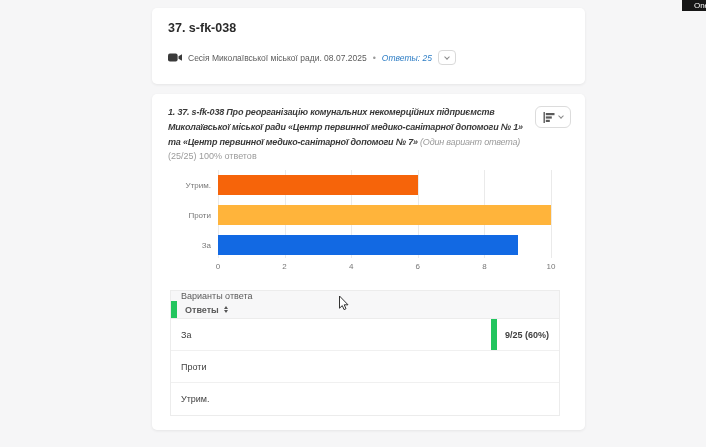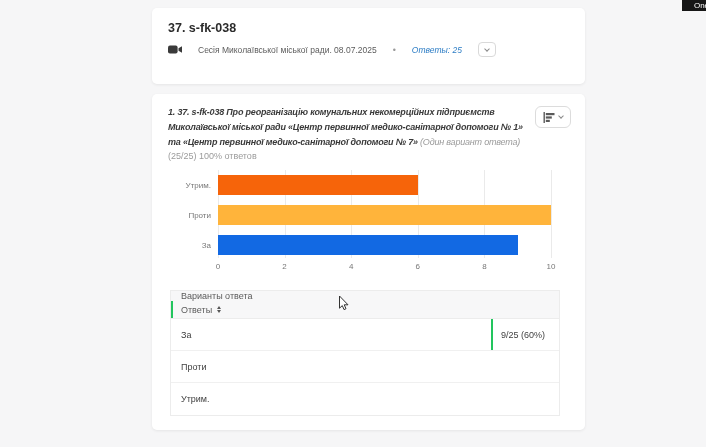--- a/index.html
+++ b/index.html
@@ -9,21 +9,21 @@
 
   .overlay-badge { position:absolute; left:682px; top:0; width:36px; height:11px; background:#161616;
     color:#fff; font-size:8px; line-height:11px; padding-left:3px; overflow:hidden; white-space:nowrap; z-index:9;text-align:center; }
 
   .card { position:absolute; background:#fff; border-radius:5px; box-shadow:0 1px 3px rgba(0,0,0,0.07); }
   .card-header { left:152px; top:8px; width:433px; height:76px; }
   .card-main   { left:152px; top:94px; width:433px; height:336px; }
 
   .page-title { position:absolute; left:16px; top:13px; font-size:12.5px; font-weight:bold; color:#2b2b2b; }
 
-  .session-row { position:absolute; left:16px; top:34px; display:flex; align-items:center; gap:16px;
+  .session-row { position:absolute; left:16px; top:42px; display:flex; align-items:center; gap:6px;
     font-size:8.5px; color:#5c5c5c; }
   .session-row .dot { color:#9a9a9a; font-size:9px; }
   .answers-link { color:#2d7dc5; text-decoration:none; cursor:pointer;font-style:italic; }
   .mini-btn { display:flex; align-items:center; justify-content:center; width:18px; height:15px;
     border:1px solid #d9d9d9; border-radius:4px; background:#fff; cursor:pointer; }
   .chev { width:4px; height:4px; border-right:1.2px solid #8a8a8a; border-bottom:1.2px solid #8a8a8a;
     transform:rotate(45deg); margin-top:-2px; }
 
   .question { position:absolute; left:16px; top:11px; width:366px; font-size:9px; font-weight:bold;
     color:#3a3a3a; line-height:15px; letter-spacing:-0.2px;font-style:italic; }
@@ -43,21 +43,21 @@
   .bar { position:absolute; left:0; top:0; height:20px; }
   .x-axis { position:absolute; left:50px; top:92px; width:333px; height:12px; }
   .x-tick { position:absolute; transform:translateX(-50%); font-size:8px; color:#777; }
 
   .results-table { position:absolute; left:18px; top:196px; width:390px; border:1px solid #ececec;
     font-size:9px; color:#3f3f3f; background:#fff; }
   .t-header { display:flex; height:28px; background:#f7f7f8; color:#5a5a5a; border-bottom:1px solid #ececec;flex-direction:column; }
   .t-row { display:flex; height:32px; border-bottom:1px solid #f0f0f0; background:#fff; }
   .t-row:last-child { border-bottom:none; }
   .t-col1 { width:320px; flex:none; display:flex; align-items:center; padding-left:10px; }
-  .t-col2 { flex:1; border-left:2px solid #22c55e; display:flex; align-items:center; padding-left:8px; gap:5px; }
+  .t-col2 { flex:1; border-left:6px solid #22c55e; display:flex; align-items:center; padding-left:8px; gap:5px;font-weight:bold; }
   .sort-icon { display:flex; flex-direction:column; gap:1.5px; cursor:pointer; }
   .tri-up { width:0; height:0; border-left:2.8px solid transparent; border-right:2.8px solid transparent; border-bottom:3.6px solid #555; }
   .tri-down { width:0; height:0; border-left:2.8px solid transparent; border-right:2.8px solid transparent; border-top:3.6px solid #555; }
 
   .mouse-cursor { position:absolute; left:338px; top:295px; z-index:10; pointer-events:none; }
 </style>
 </head>
 <body>
 
 <div class="page">

